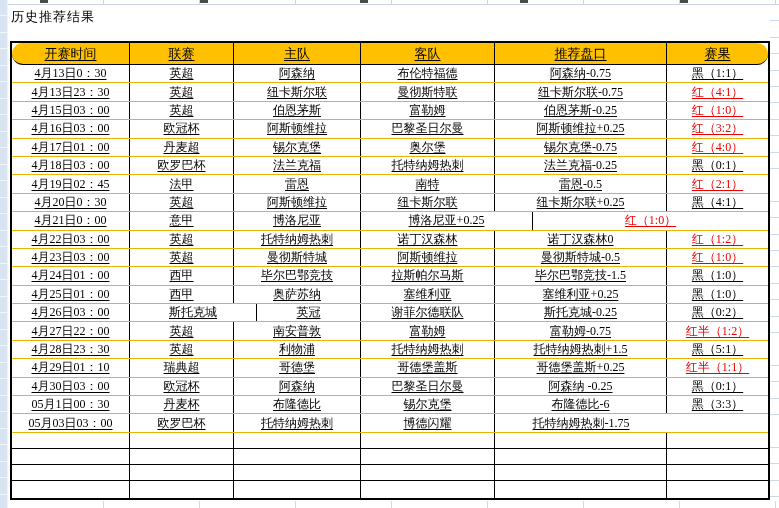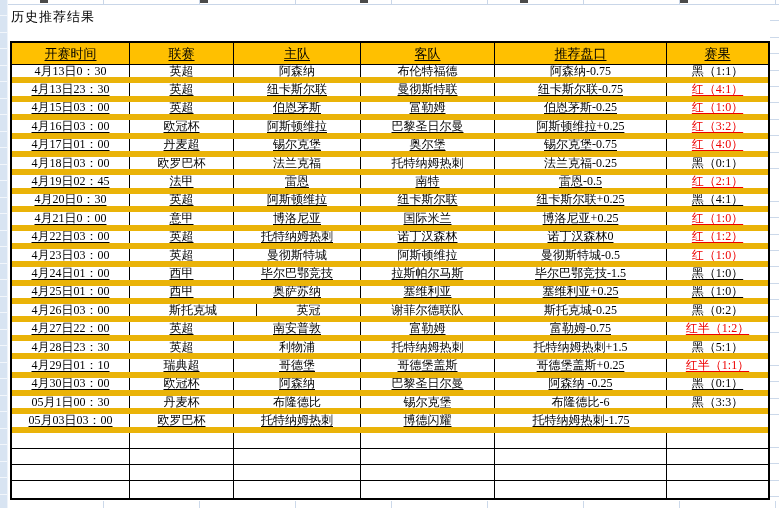--- a/index.html
+++ b/index.html
@@ -21,22 +21,22 @@
   
   .right-grid { position:absolute; left:770px; top:5px; width:9px; height:503px;
     background:repeating-linear-gradient(to bottom,#fff 0 15.5px,#ccd9ea 15.5px 16.4px); }
   
   .bottom-grid { position:absolute; left:8px; top:501px; width:771px; height:7px;
     background:repeating-linear-gradient(to right,#fff 0 95px,#ccd9ea 95px 96px); }
 
   .title { position:absolute; left:11px; top:8px; font-size:13px; color:#000; letter-spacing:1px;text-align:center; }
 
   .table { position:absolute; left:10px; top:41px; width:760px; border:2px solid #000; background:#fff; }
-  .hrow { display:flex; height:22px; background:var(--header-bg,#FFC000); border-bottom:1px solid #000; }
-  .row  { display:flex; height:18.4px; border-bottom:6px solid #eab308; background:#fff; }
+  .hrow { display:flex; height:22px; background:var(--header-bg,#FFC000); border-bottom:1px solid #000;border-radius:11px; }
+  .row  { display:flex; height:18.4px; border-bottom:1px solid #eab308; background:#fff; }
   .erow { display:flex; height:16.2px; border-bottom:1px solid #000; background:#fff; }
   .erow:last-child { border-bottom:none; }
   .cell { border-right:1px solid #000; display:flex; align-items:center; justify-content:center;
     font-size:12px; color:#000; white-space:nowrap; overflow:hidden;
     text-decoration:underline; text-underline-offset:2px; }
   .cell:last-child { border-right:none; }
   .hrow .cell { font-size:13px; }
   .c0{width:118px}.c1{width:104px}.c2{width:127px}.c3{width:134px}.c4{width:172px}.c5{flex:1}
   .red { color:var(--result-red,#EE0000); }
   .erow .cell { text-decoration:none; }
@@ -132,21 +132,20 @@
           <div class="cell c1">英超</div>
           <div class="cell c2">阿斯顿维拉</div>
           <div class="cell c3">纽卡斯尔联</div>
           <div class="cell c4">纽卡斯尔联+0.25</div>
           <div class="cell c5">黑（4:1）</div>
         </div>
         <div class="row">
           <div class="cell c0">4月21日0：00</div>
           <div class="cell c1">意甲</div>
           <div class="cell c2">博洛尼亚</div>
-          <div class="cell c3">国际米兰</div>
           <div class="cell c4">博洛尼亚+0.25</div>
           <div class="cell c5 red">红（1:0）</div>
         </div>
         <div class="row">
           <div class="cell c0">4月22日03：00</div>
           <div class="cell c1">英超</div>
           <div class="cell c2">托特纳姆热刺</div>
           <div class="cell c3">诺丁汉森林</div>
           <div class="cell c4">诺丁汉森林0</div>
           <div class="cell c5 red">红（1:2）</div>

